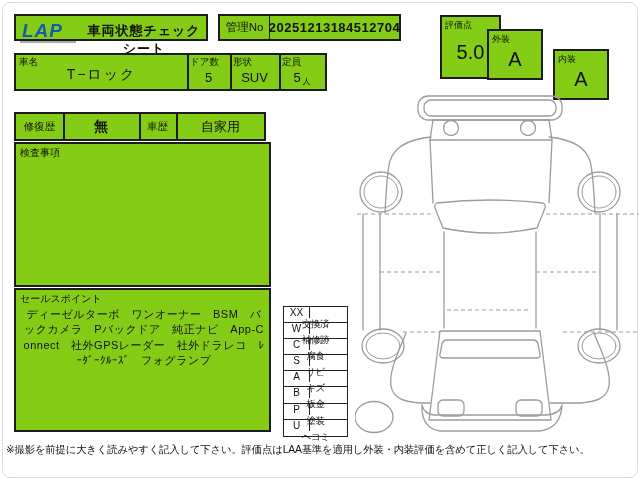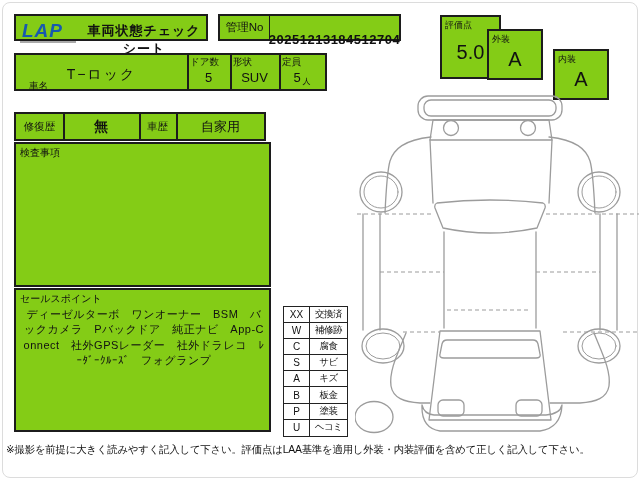--- a/index.html
+++ b/index.html
@@ -17,21 +17,21 @@
   .center-val{position:absolute;display:flex;align-items:center;justify-content:center;}
 
   
   .logo{position:absolute;left:6px;top:4px;font-size:19px;font-weight:bold;font-style:italic;
         color:var(--logo-blue);letter-spacing:1px;}
   .logo-underline{position:absolute;left:4px;top:25px;width:56px;height:2px;background:#aaa;}
   .sheet-title{position:absolute;left:66px;top:6px;font-size:13px;font-weight:bold;letter-spacing:1px;}
   .mgmt-label{position:absolute;left:0;top:0;width:50px;height:100%;display:flex;align-items:center;
               justify-content:center;font-size:11.5px;border-right:1.5px solid var(--border);}
   .mgmt-val{position:absolute;left:50px;top:0;right:0;height:100%;display:flex;align-items:center;
-            justify-content:center;font-size:13px;font-weight:600;letter-spacing:.5px;margin-top:12px;}
+            justify-content:center;font-size:13px;font-weight:600;letter-spacing:.5px;}
 
   
   .score-label{position:absolute;left:3px;top:2px;font-size:9px;}
   .score-big{position:absolute;inset:10px 0 0 0;display:flex;align-items:center;justify-content:center;
              font-size:20px;}
   .grade-big{position:absolute;inset:10px 0 0 0;display:flex;align-items:center;justify-content:center;
              font-size:20px;}
 
   
   .vtable{left:14px;top:53px;width:313px;height:38px;}
@@ -45,21 +45,21 @@
   .hlabel{display:flex;align-items:center;justify-content:center;font-size:10.5px;position:absolute;top:0;bottom:0;}
   .hval{display:flex;align-items:center;justify-content:center;position:absolute;top:0;bottom:0;}
 
   
   .box-title{position:absolute;left:4px;top:2px;font-size:10px;}
   .sales-text{position:absolute;left:5px;top:17px;width:246px;font-size:11px;line-height:1.4;
               letter-spacing:.5px;word-break:break-all;}
 
   
   .legend{position:absolute;left:283px;top:306px;width:65px;border:1.5px solid #222;}
-  .legend-row{display:flex;height:16.1px;border-bottom:1px solid #222;}
+  .legend-row{display:flex;height:16.1px;border-bottom:1px solid #222;flex-direction:column;}
   .legend-row:last-child{border-bottom:none;}
   .legend-code{width:26px;border-right:1px solid #222;display:flex;align-items:center;justify-content:center;
                font-size:10px;}
   .legend-label{flex:1;display:flex;align-items:center;justify-content:center;font-size:9.5px;letter-spacing:-.5px;}
 
   .footer-note{position:absolute;left:6px;top:443px;width:632px;font-size:10.4px;letter-spacing:-.2px;}
 
   .diagram{position:absolute;left:355px;top:85px;width:290px;height:365px;}
 </style>
 </head>
@@ -89,21 +89,21 @@
   </div>
   <div class="box" style="left:553px;top:29px;width:56px;height:51px;margin-top:20px;">
     <div class="score-label">内装</div>
     <div class="grade-big">A</div>
   </div>
 
   <div class="box vtable">
     <div class="vdiv" style="left:171px;"></div>
     <div class="vdiv" style="left:214px;"></div>
     <div class="vdiv" style="left:263px;"></div>
-    <div class="cell-label" style="left:13px;top:1px;margin-top:24px;">車名</div>
+    <div class="cell-label" style="left:3px;top:1px;">車名</div>
     <div class="center-val vehicle-name" style="left:0;top:6px;width:171px;height:28px;">T−ロック</div>
     <div class="cell-label" style="left:174px;top:1px;">ドア数</div>
     <div class="center-val vnum" style="left:171px;top:10px;width:43px;height:24px;">5</div>
     <div class="cell-label" style="left:217px;top:1px;">形状</div>
     <div class="center-val vnum" style="left:214px;top:10px;width:49px;height:24px;">SUV</div>
     <div class="cell-label" style="left:266px;top:1px;">定員</div>
     <div class="center-val vnum" style="left:263px;top:10px;width:46px;height:24px;">
       <span>5</span>
         <span class="unit">人</span>
     </div>

